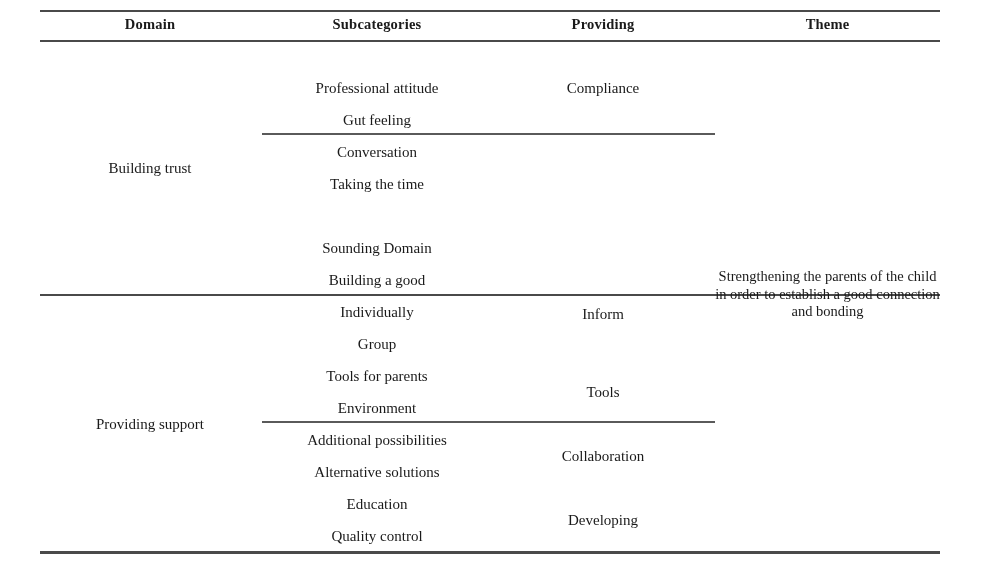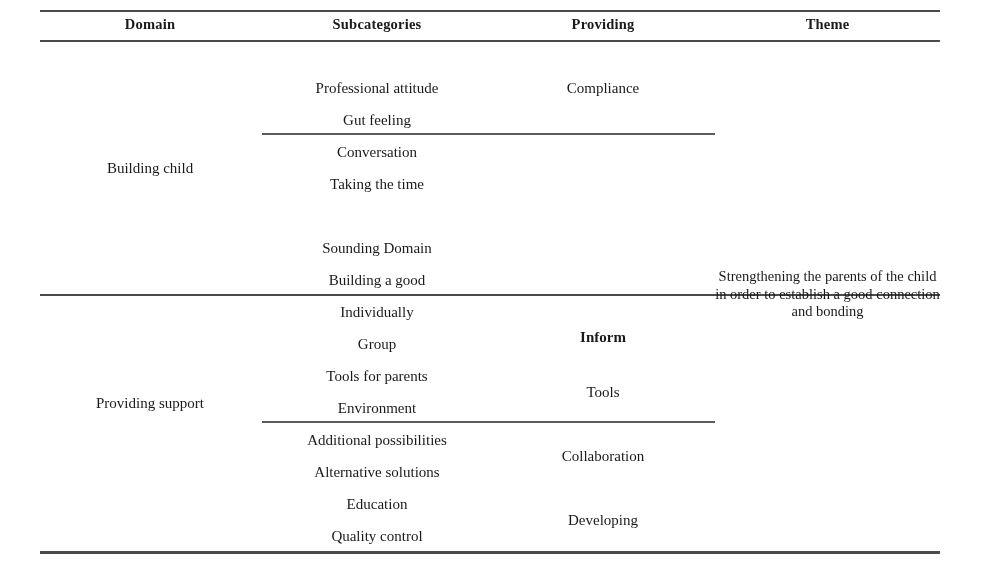--- a/index.html
+++ b/index.html
@@ -97,39 +97,39 @@
   <div class="rule rule-full rule-bottom"></div>
 
   <div class="rule rule-partial rule-sub-1"></div>
   <div class="rule rule-partial rule-sub-2"></div>
 
   <div class="cell header-cell col-domain">Domain</div>
   <div class="cell header-cell col-subcategories">Subcategories</div>
   <div class="cell header-cell col-categories">Providing</div>
   <div class="cell header-cell col-theme">Theme</div>
 
-  <div class="cell domain-cell col-domain" style="top:159px;">Building child</div>
-  <div class="cell domain-cell col-domain" style="top:394px;text-align:center;">Providing support</div>
+  <div class="cell domain-cell col-domain" style="top:159px;">Building trust</div>
+  <div class="cell domain-cell col-domain" style="top:415px;text-align:center;">Providing support</div>
 
   <div class="cell subcat-cell col-subcategories" style="top:79px;">Professional attitude</div>
   <div class="cell subcat-cell col-subcategories" style="top:111px;">Gut feeling</div>
   <div class="cell subcat-cell col-subcategories" style="top:143px;">Conversation</div>
   <div class="cell subcat-cell col-subcategories" style="top:175px;">Taking the time</div>
   <div class="cell subcat-cell col-subcategories" style="top:239px;">Sounding Domain</div>
   <div class="cell subcat-cell col-subcategories" style="top:271px;">Building a good</div>
   <div class="cell subcat-cell col-subcategories" style="top:303px;">Individually</div>
   <div class="cell subcat-cell col-subcategories" style="top:335px;">Group</div>
   <div class="cell subcat-cell col-subcategories" style="top:367px;">Tools for parents</div>
   <div class="cell subcat-cell col-subcategories" style="top:399px;">Environment</div>
   <div class="cell subcat-cell col-subcategories" style="top:431px;">Additional possibilities</div>
   <div class="cell subcat-cell col-subcategories" style="top:463px;">Alternative solutions</div>
   <div class="cell subcat-cell col-subcategories" style="top:495px;">Education</div>
   <div class="cell subcat-cell col-subcategories" style="top:527px;">Quality control</div>
 
   <div class="cell cat-cell col-categories" style="top:79px;">Compliance</div>
-  <div class="cell cat-cell col-categories" style="top:328px;font-weight:bold;">Inform</div>
+  <div class="cell cat-cell col-categories" style="top:305px;">Inform</div>
   <div class="cell cat-cell col-categories" style="top:383px;">Tools</div>
   <div class="cell cat-cell col-categories" style="top:447px;">Collaboration</div>
   <div class="cell cat-cell col-categories" style="top:511px;">Developing</div>
 
   <div class="cell theme-cell col-theme">Strengthening the parents of the child in order to establish a good connection and bonding</div>
 
 </div>
 
 </body></html>

